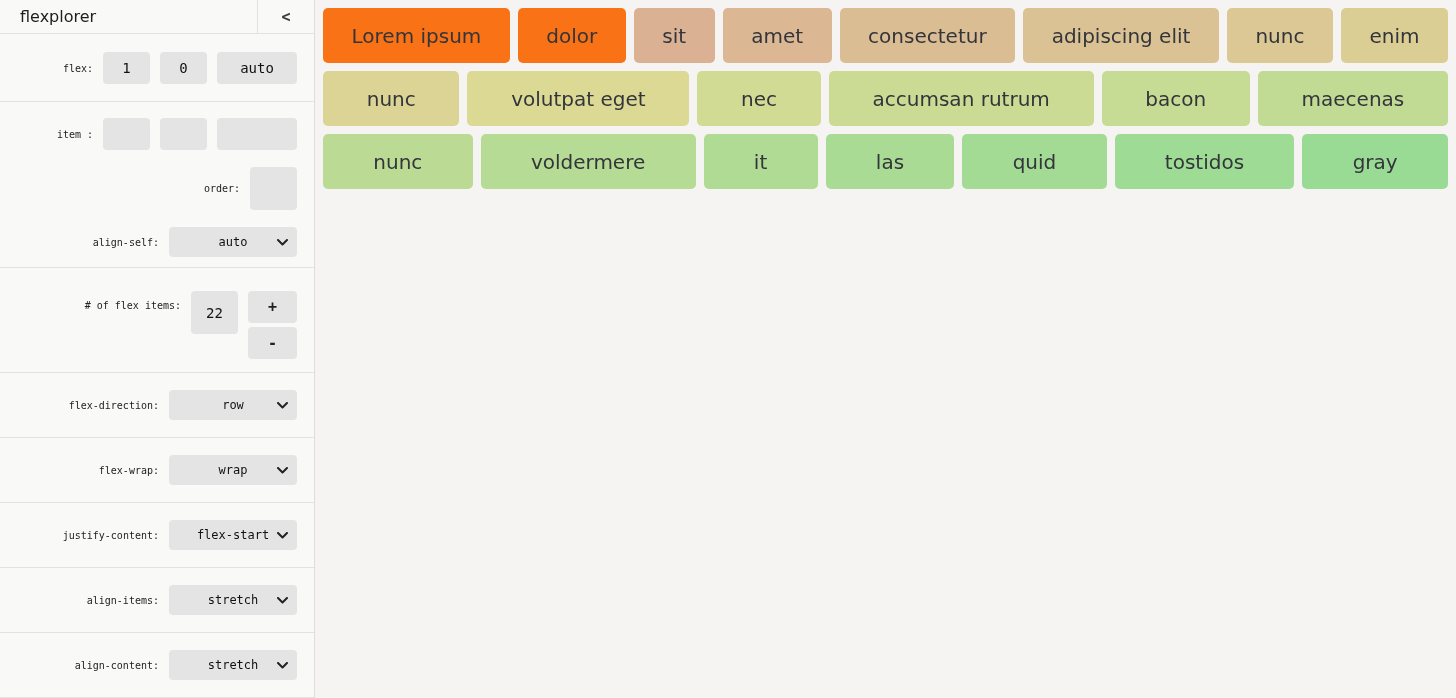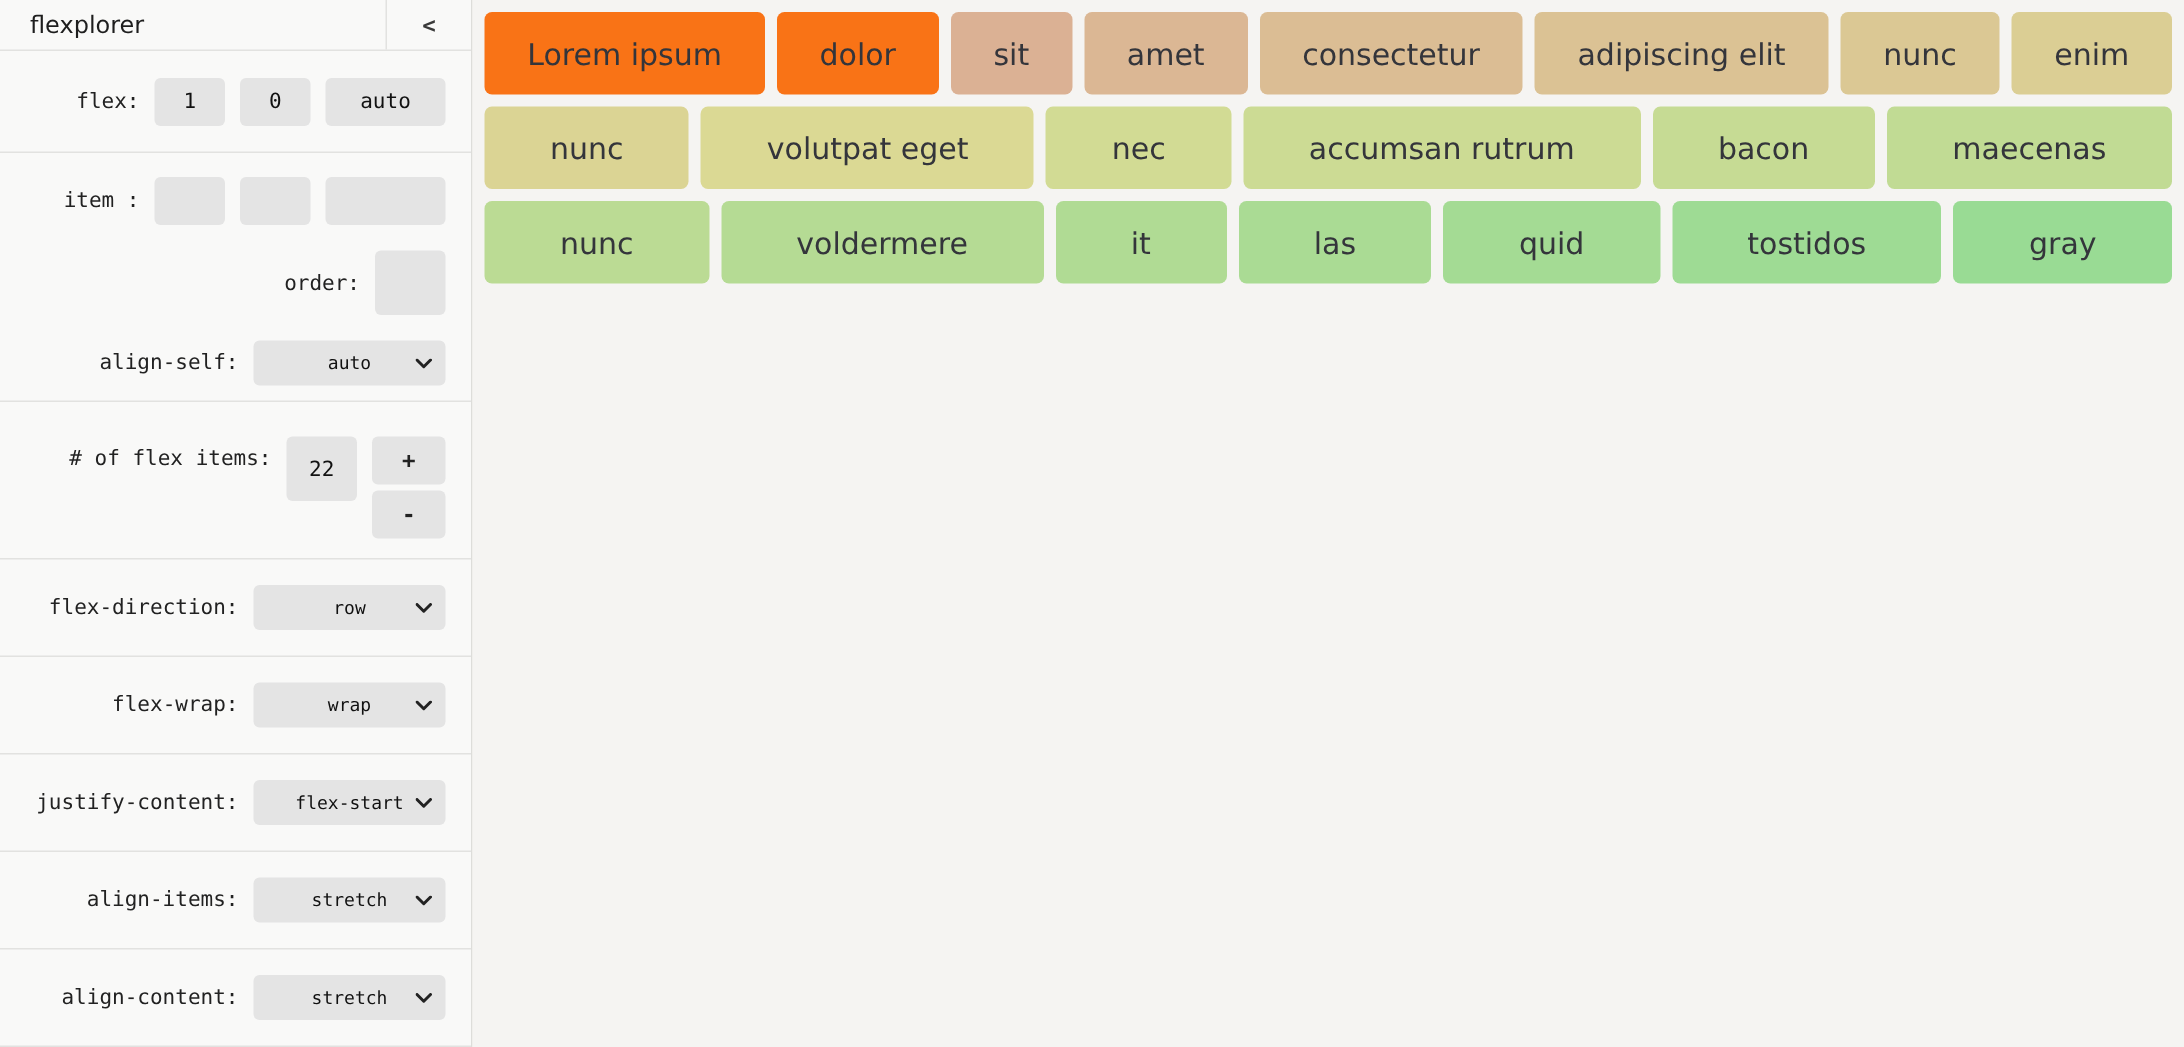--- a/index.html
+++ b/index.html
@@ -42,21 +42,21 @@
     font-family:inherit;
   }
   .section{
     border-bottom:1px solid var(--separator);
     padding:17px 17px 17px 0;
     display:flex;flex-direction:column;align-items:flex-end;
   }
   .ctl-row{display:flex;align-items:center;justify-content:flex-end;}
   .ctl-row + .ctl-row{margin-top:17px;}
   .lbl{
-    font-size:14px;color:var(--label-color);margin-right:10px;white-space:pre;
+    font-size:10px;color:var(--label-color);margin-right:10px;white-space:pre;
   }
   .inp{
     background:var(--control-bg);border:none;border-radius:4px;
     height:32px;text-align:center;
     font-family:inherit;font-size:14px;color:#111;
     margin-left:10px;padding:0 4px;outline:none;
   }
   .inp:first-of-type{margin-left:0;}
   .inp.small{width:47px;}
   .inp.wide{width:80px;}

